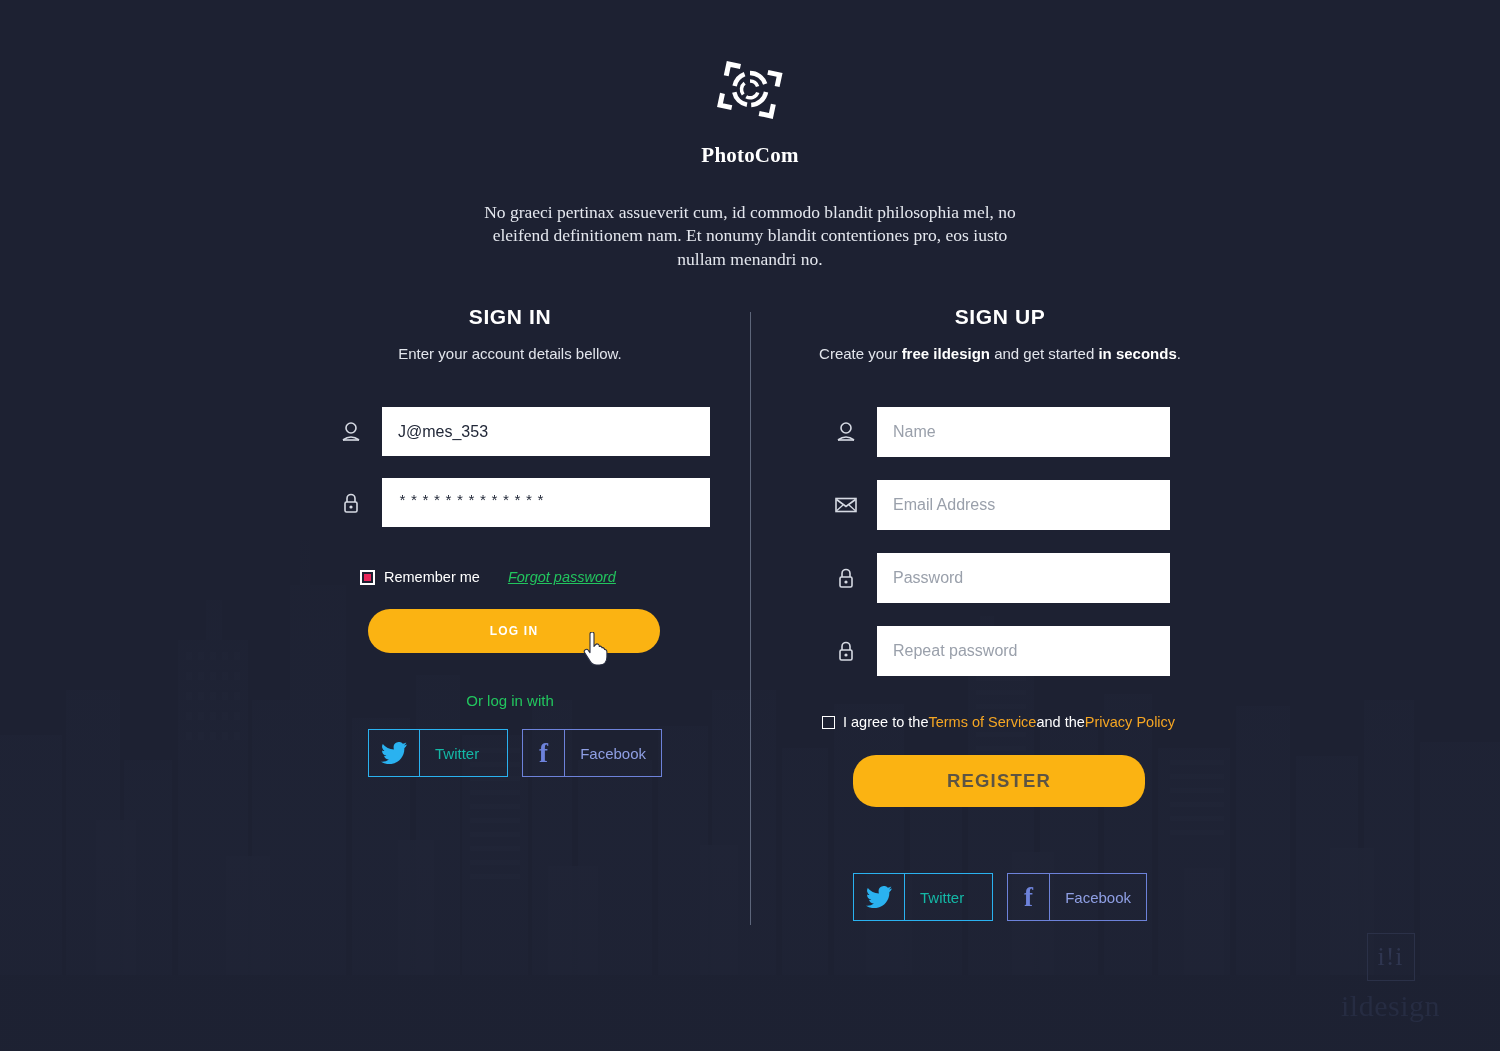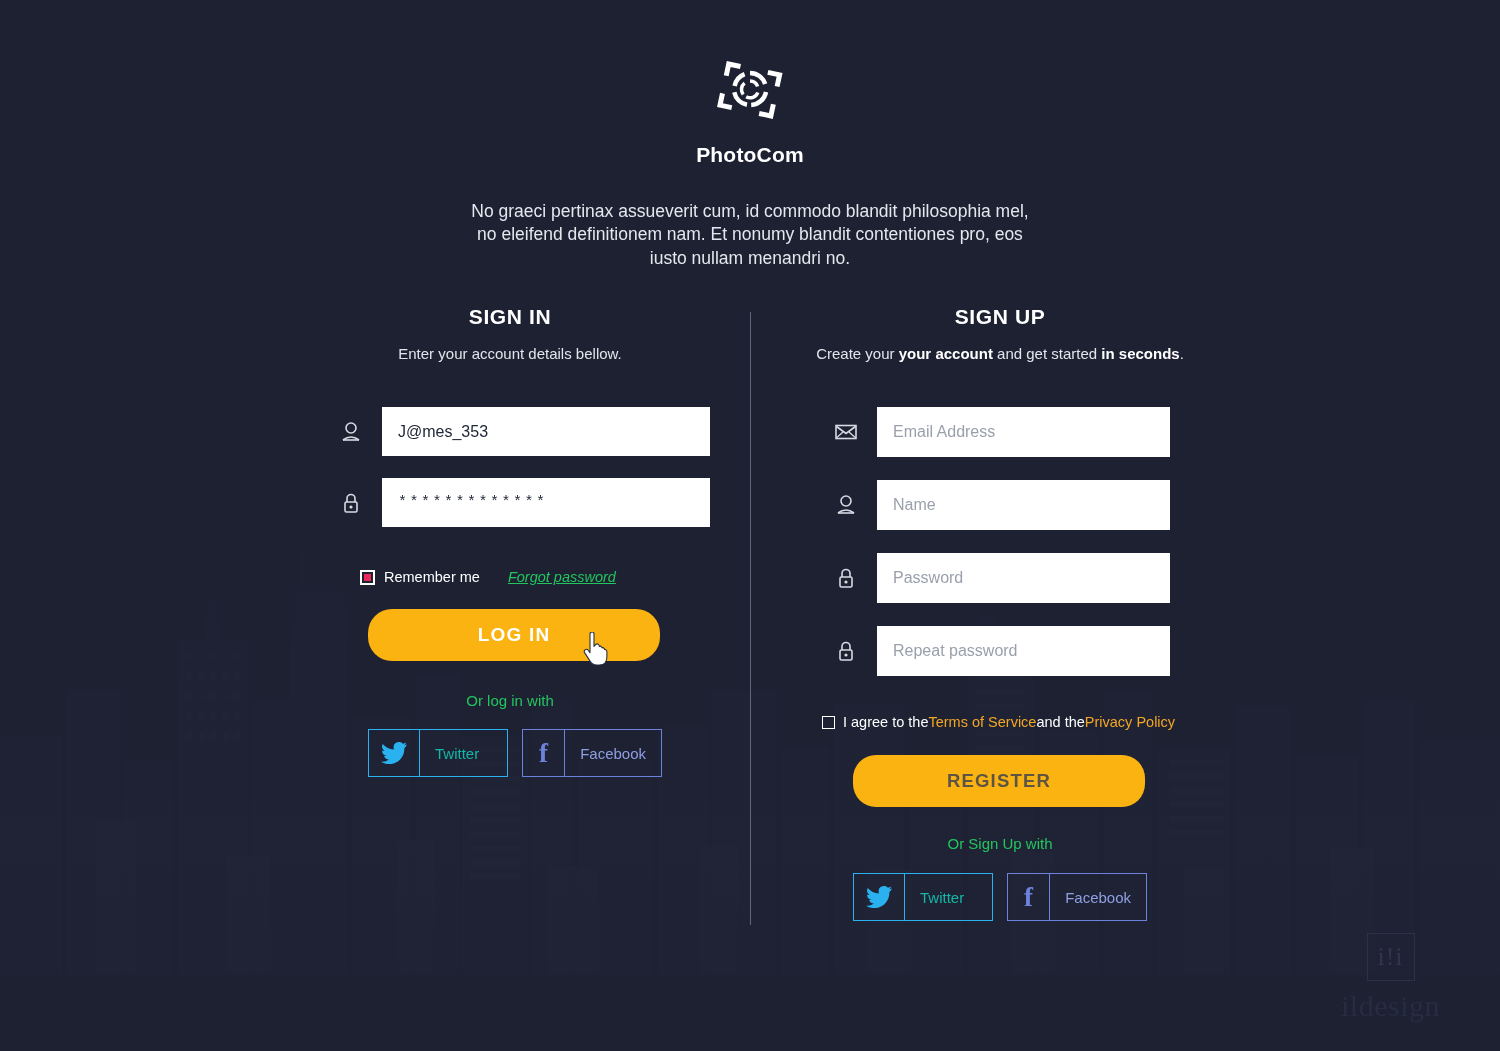--- a/index.html
+++ b/index.html
@@ -42,20 +42,21 @@
     z-index: 3;
     width: 1500px;
     height: 1051px;
   }
 
   
   .header {
     position: absolute;
     top: 0; left: 0; right: 0;
     text-align: center;
+    font-family: Liberation Serif, serif;
   }
   .logo-mark {
     margin: 55px auto 0;
     width: 92px;
     height: 72px;
   }
   .logo-title {
     margin-top: 12px;
     font-size: 21px;
     font-weight: bold;
@@ -180,22 +181,22 @@
     border: 0;
     background: #fbb312;
     cursor: pointer;
     font-family: "Liberation Sans", sans-serif;
     font-weight: bold;
     letter-spacing: 1.2px;
   }
   .btn-login {
     position: absolute;
     top: 304px; left: 98px;
-    width: 292px; height: 52px;
-    font-size: 19px;
+    width: 292px; height: 44px;
+    font-size: 12px;
     color: #ffffff;
     border-radius: 24px;
   }
   .btn-register {
     position: absolute;
     top: 450px; left: 103px;
     width: 292px; height: 52px;
     font-size: 18.5px;
     color: #5d5443;
     border-radius: 23px;
@@ -513,78 +514,77 @@
             <span class="fb-glyph">f</span>
           </span>
           <span class="sb-label">Facebook</span>
         </div>
       </div>
     </div>
 
     <div class="col col-signup">
       <div class="col-head">
         <div class="col-title">SIGN UP</div>
-        <div class="col-sub"><span>Create your </span><b>your account</b><span> and get started </span><b>in seconds</b><span>.</span></div>
+        <div class="col-sub"><span>Create your </span><b>free ildesign</b><span> and get started </span><b>in seconds</b><span>.</span></div>
       </div>
 
       <div class="signup-fields">
+        <div class="field-row">
+          <span class="field-icon">
+            <svg width="20" height="22" viewBox="0 0 20 22">
+              <circle cx="10" cy="7" r="5" fill="none" stroke="#d6dae3" stroke-width="1.6"></circle>
+              <path d="M2 19 Q10 13 18 19" fill="none" stroke="#d6dae3" stroke-width="1.6"></path>
+              <path d="M2 19 L18 19" stroke="#d6dae3" stroke-width="1.6"></path>
+            </svg>
+          </span>
+          <input class="field-input" type="text" placeholder="Name" style="">
+        </div>
         <div class="field-row">
           <span class="field-icon">
             <svg width="22" height="16" viewBox="0 0 22 16">
               <rect x="1" y="1.5" width="20" height="13" fill="none" stroke="#d6dae3" stroke-width="1.6"></rect>
               <path d="M1.5 2.5 L11 9.5 L20.5 2.5" fill="none" stroke="#d6dae3" stroke-width="1.6"></path>
               <path d="M1.5 13.8 L8 8" fill="none" stroke="#d6dae3" stroke-width="1.3"></path>
               <path d="M20.5 13.8 L14 8" fill="none" stroke="#d6dae3" stroke-width="1.3"></path>
             </svg>
           </span>
           <input class="field-input" type="text" placeholder="Email Address" style="">
         </div>
         <div class="field-row">
           <span class="field-icon">
-            <svg width="20" height="22" viewBox="0 0 20 22">
-              <circle cx="10" cy="7" r="5" fill="none" stroke="#d6dae3" stroke-width="1.6"></circle>
-              <path d="M2 19 Q10 13 18 19" fill="none" stroke="#d6dae3" stroke-width="1.6"></path>
-              <path d="M2 19 L18 19" stroke="#d6dae3" stroke-width="1.6"></path>
-            </svg>
-          </span>
-          <input class="field-input" type="text" placeholder="Name" style="">
+            <svg width="18" height="22" viewBox="0 0 18 22">
+              <path d="M5 10 L5 6.5 A4 4 0 0 1 13 6.5 L13 10" fill="none" stroke="#d6dae3" stroke-width="1.6"></path>
+              <rect x="3" y="10" width="12" height="10" rx="1.5" fill="none" stroke="#d6dae3" stroke-width="1.6"></rect>
+              <circle cx="9" cy="15" r="1.6" fill="#d6dae3"></circle>
+            </svg>
+          </span>
+          <input class="field-input" type="text" placeholder="Password" style="">
         </div>
         <div class="field-row">
           <span class="field-icon">
             <svg width="18" height="22" viewBox="0 0 18 22">
               <path d="M5 10 L5 6.5 A4 4 0 0 1 13 6.5 L13 10" fill="none" stroke="#d6dae3" stroke-width="1.6"></path>
               <rect x="3" y="10" width="12" height="10" rx="1.5" fill="none" stroke="#d6dae3" stroke-width="1.6"></rect>
               <circle cx="9" cy="15" r="1.6" fill="#d6dae3"></circle>
             </svg>
           </span>
-          <input class="field-input" type="text" placeholder="Password" style="">
-        </div>
-        <div class="field-row">
-          <span class="field-icon">
-            <svg width="18" height="22" viewBox="0 0 18 22">
-              <path d="M5 10 L5 6.5 A4 4 0 0 1 13 6.5 L13 10" fill="none" stroke="#d6dae3" stroke-width="1.6"></path>
-              <rect x="3" y="10" width="12" height="10" rx="1.5" fill="none" stroke="#d6dae3" stroke-width="1.6"></rect>
-              <circle cx="9" cy="15" r="1.6" fill="#d6dae3"></circle>
-            </svg>
-          </span>
           <input class="field-input" type="text" placeholder="Repeat password" style="">
         </div>
       </div>
 
       <div class="terms-row">
         <span class="terms-box"></span>
         <span>I agree to the </span>
         <span class="terms-link">Terms of Service</span>
         <span> and the </span>
         <span class="terms-link">Privacy Policy</span>
       </div>
 
       <button class="btn-primary btn-register">REGISTER</button>
 
-      <div class="or-text or-signup">Or Sign Up with</div>
 
       <div class="social-row social-signup">
         <div class="social-btn twitter">
           <span class="sb-icon">
             <svg width="26" height="22" viewBox="0 0 26 22" fill="#2ab2f0">
               <path d="M26 2.6c-1 .45-2 .75-3.1.88A5.35 5.35 0 0 0 25.3.52a10.7 10.7 0 0 1-3.4 1.3A5.33 5.33 0 0 0 12.7 6.3c0 .42.05.83.14 1.22A15.13 15.13 0 0 1 1.8 1.98a5.33 5.33 0 0 0 1.65 7.12 5.3 5.3 0 0 1-2.4-.67v.07a5.34 5.34 0 0 0 4.27 5.23 5.4 5.4 0 0 1-2.4.09 5.34 5.34 0 0 0 4.98 3.7A10.7 10.7 0 0 1 0 19.74a15.08 15.08 0 0 0 8.18 2.4c9.8 0 15.17-8.12 15.17-15.16l-.02-.69A10.8 10.8 0 0 0 26 2.6z"></path>
             </svg>
           </span>
           <span class="sb-label">Twitter</span>
         </div>

